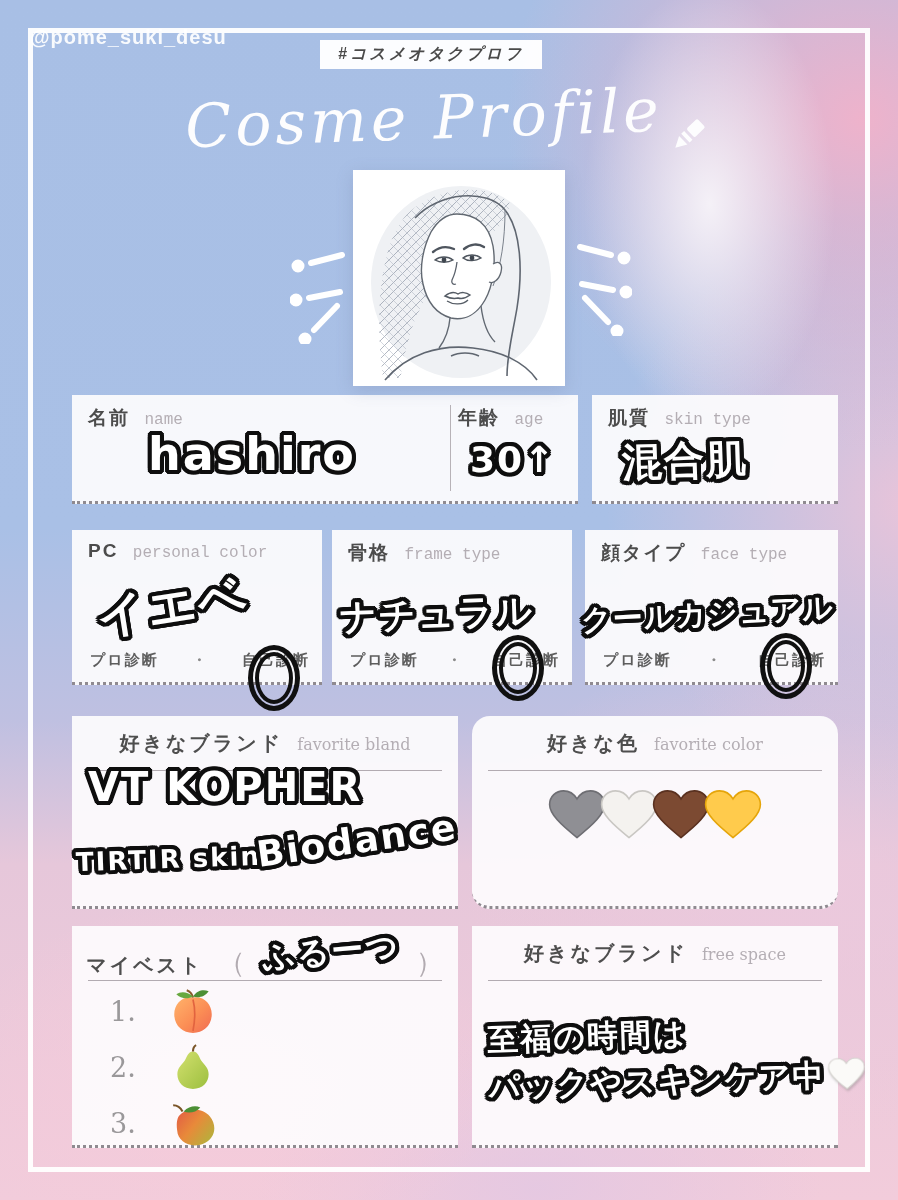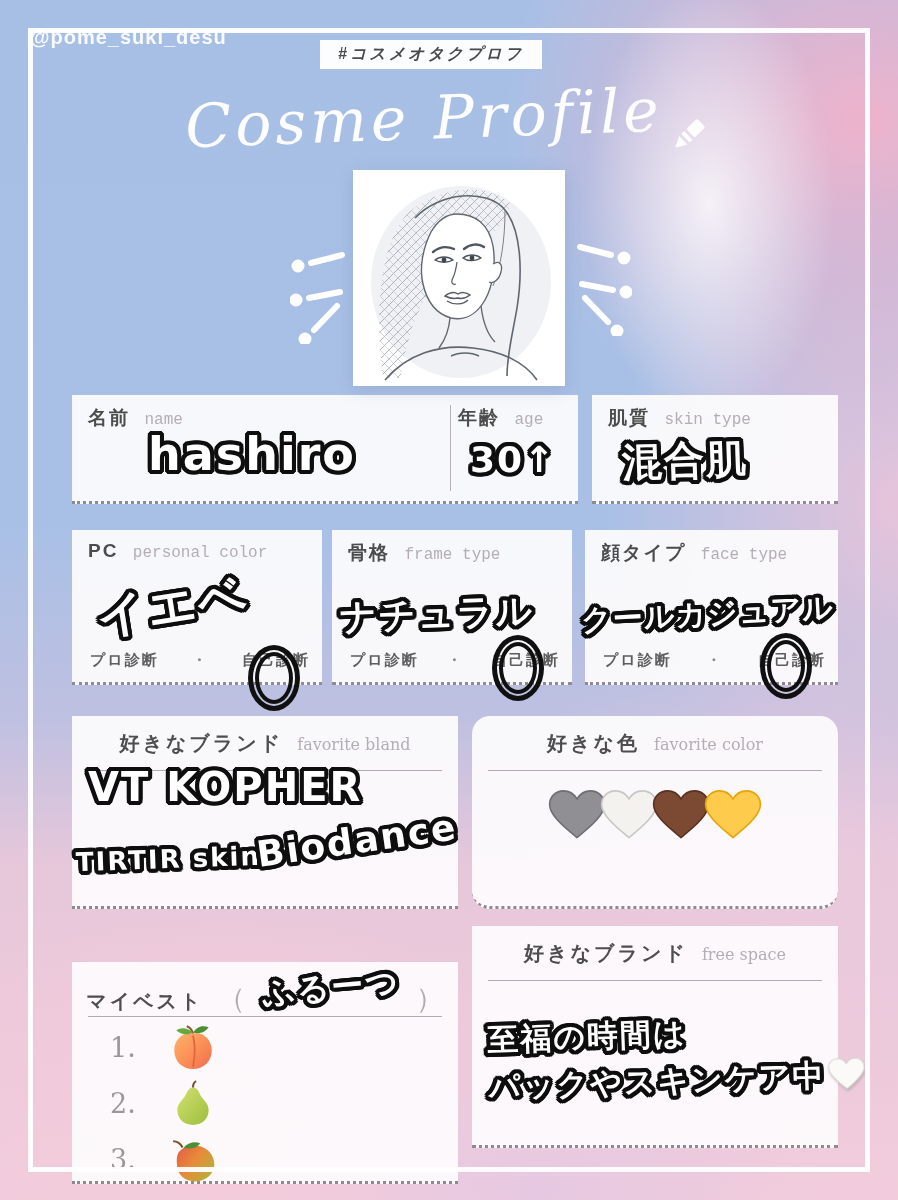--- a/index.html
+++ b/index.html
@@ -57,21 +57,21 @@
     position:absolute; background:rgba(253,252,253,.93); z-index:10;
     border-bottom:3px dotted #8f8a90;
   }
   .card-namage{ left:72px;  top:395px; width:506px; height:106px; }
   .card-skin  { left:592px; top:395px; width:246px; height:106px; }
   .card-pc    { left:72px;  top:530px; width:250px; height:152px; }
   .card-frame { left:332px; top:530px; width:240px; height:152px; }
   .card-face  { left:585px; top:530px; width:253px; height:152px; }
   .card-brand { left:72px;  top:716px; width:386px; height:190px; }
   .card-color { left:472px; top:716px; width:366px; height:190px;border-radius:18px; }
-  .card-best  { left:72px;  top:926px; width:386px; height:219px;margin-top:36px; }
+  .card-best  { left:72px;  top:926px; width:386px; height:219px; }
   .card-free  { left:472px; top:926px; width:366px; height:219px; }
   .lbl{ position:absolute; left:16px; top:10px; white-space:nowrap; }
   .lbl .jp{ font-size:19px; font-weight:700; color:#4c4c4c; letter-spacing:2px; }
   .lbl .en{ font-family:Liberation Mono, monospace; font-size:16px; color:#b4aeb4; margin-left:10px; }
   .lbl-age{ left:386px; }
   .vdiv{ position:absolute; left:378px; top:10px; bottom:10px; width:1px; background:#b7b2b7; }
   
   .hand{
     position:absolute; color:#fff; font-weight:700; white-space:nowrap;
     font-family:"DejaVu Sans",sans-serif; letter-spacing:2px; z-index:15;

